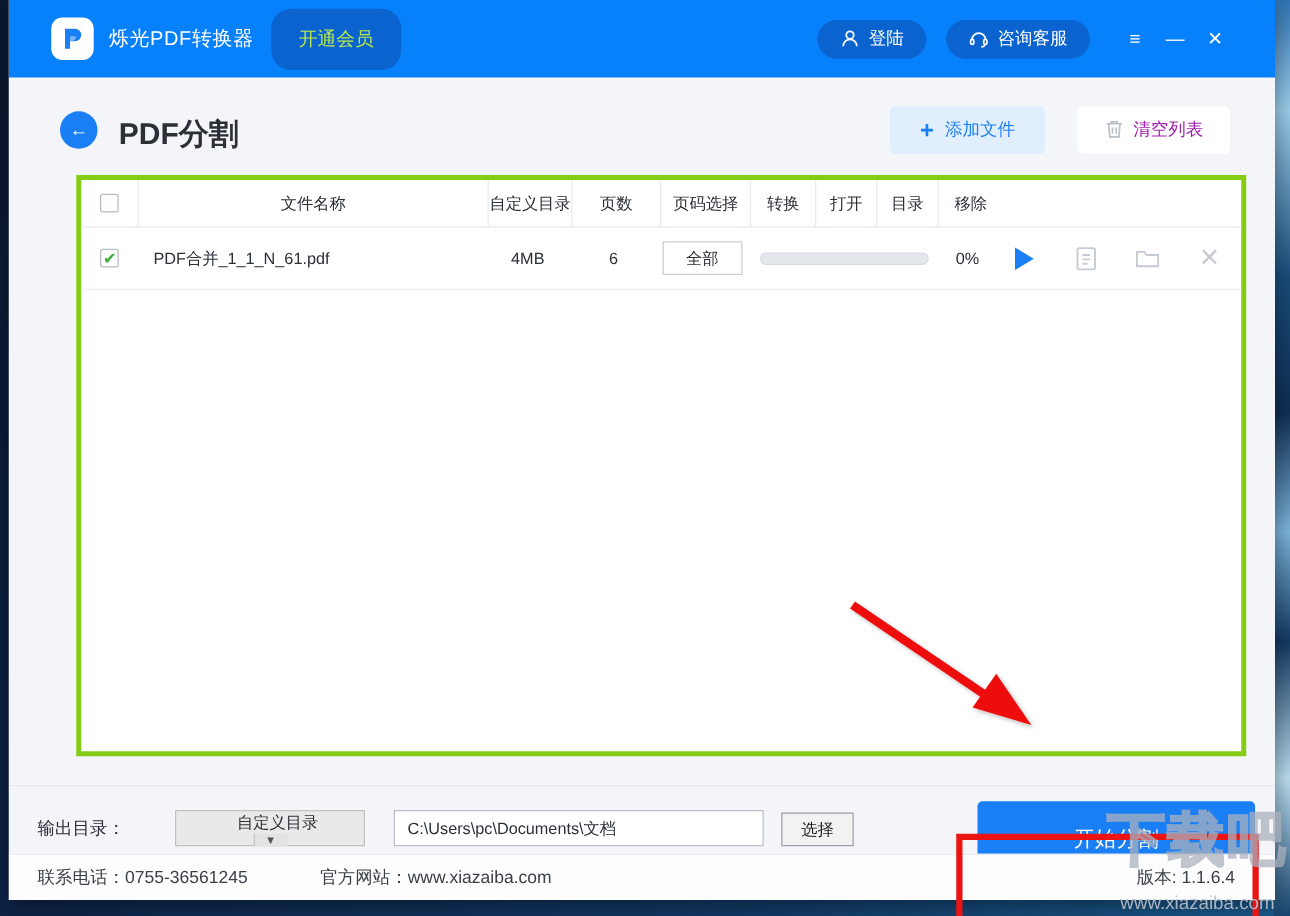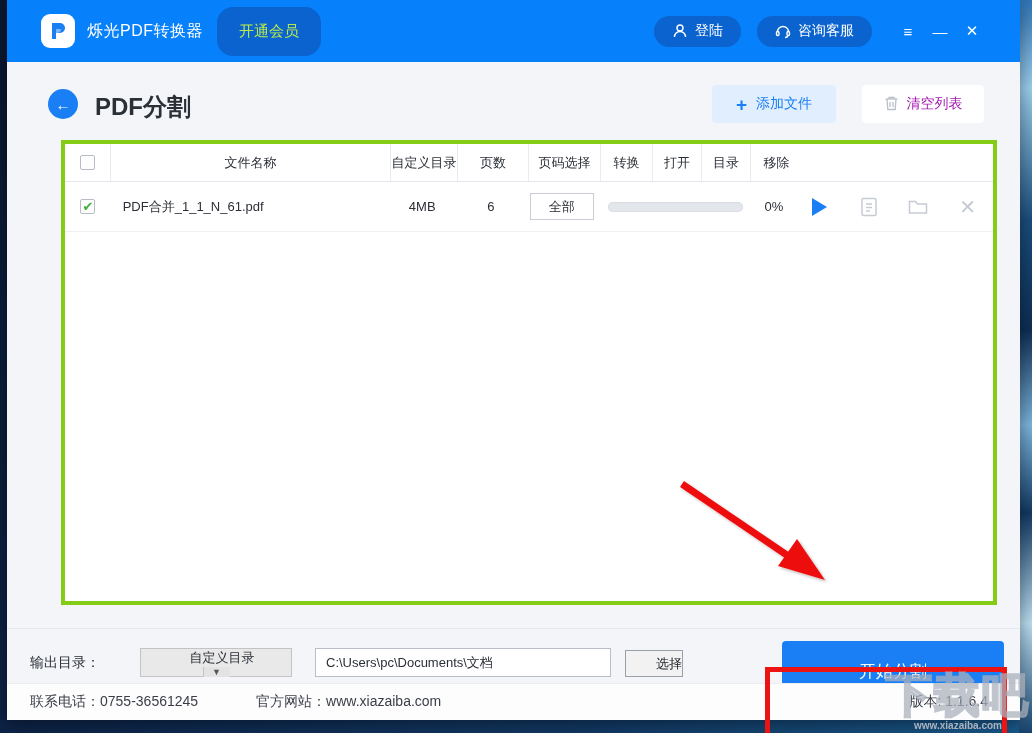--- a/index.html
+++ b/index.html
@@ -83,42 +83,42 @@
   .out-label { position:absolute; left:23px; top:25px; font-size:14px; color:#2b2f36; }
   .dir-select { position:absolute; left:133px; top:19px; width:152px; height:29px;
     background:#e9e9e9; border:1px solid #c3c3c3; display:flex; align-items:center; cursor:pointer;flex-direction:column; }
   .dir-select .dir-text { flex:1; padding-left:12px; font-size:13px; color:#2b2f36; }
   .dir-select .dd-box { width:27px; height:100%; border-left:1px solid #c3c3c3;
     display:flex; align-items:center; justify-content:center; color:#555; font-size:9px; background:#e3e3e3; }
   .path-input { position:absolute; left:308px; top:19px; width:296px; height:29px;
     border:1px solid #b9bec6; background:#fff; font-size:13px; color:#2b2f36; padding:0 10px;
     font-family:inherit; }
   .choose-btn { position:absolute; left:618px; top:21px; width:58px; height:27px; background:#f2f2f2;
-    border:1px solid #9aa0a8; font-size:13px; color:#1b1e23; cursor:pointer; font-family:Liberation Mono, monospace;text-align:right; }
+    border:1px solid #9aa0a8; font-size:13px; color:#1b1e23; cursor:pointer; font-family:Liberation Mono, monospace; }
   .start-btn { position:absolute; left:775px; top:12px; width:222px; height:60px;
     background:var(--accent,#1283f7); color:#fff; font-size:17px; border:none; border-radius:4px;
     cursor:pointer; font-family:inherit; }
 
   
   .footer { position:absolute; left:0; top:683px; width:100%; height:37px; background:#fdfdfe;
     border-top:1px solid #ebedf1; display:flex; align-items:center; font-size:14px; color:#3a3f47; }
   .footer .phone { margin-left:23px; }
   .footer .site { margin-left:58px; }
   .footer .version { margin-left:auto; margin-right:32px; color:#3a3f47; }
 
   
   .anno-box { position:absolute; left:765px; top:667px; width:242px; height:81px;
     border:5px solid #ec1313; z-index:40; pointer-events:none; }
   .anno-arrow { position:absolute; left:0; top:0; width:1032px; height:733px; z-index:41; pointer-events:none; }
 
   
   .watermark { position:absolute; right:2px; bottom:2px; z-index:50; text-align:center; pointer-events:none; }
   .wm-text { font-size:46px; font-weight:bold; letter-spacing:2px; color:transparent;
     -webkit-text-stroke:2px rgba(170,176,188,.75); line-height:1; }
-  .wm-url { font-size:10px; color:rgba(185,192,203,.9); margin-top:2px;font-weight:bold; }
+  .wm-url { font-size:15px; color:rgba(185,192,203,.9); margin-top:20px; }
 </style>
 </head>
 <body>
 
 <div class="desktop-streak"></div>
 
 <div class="window">
 
   <div class="titlebar">
     <div class="logo">

